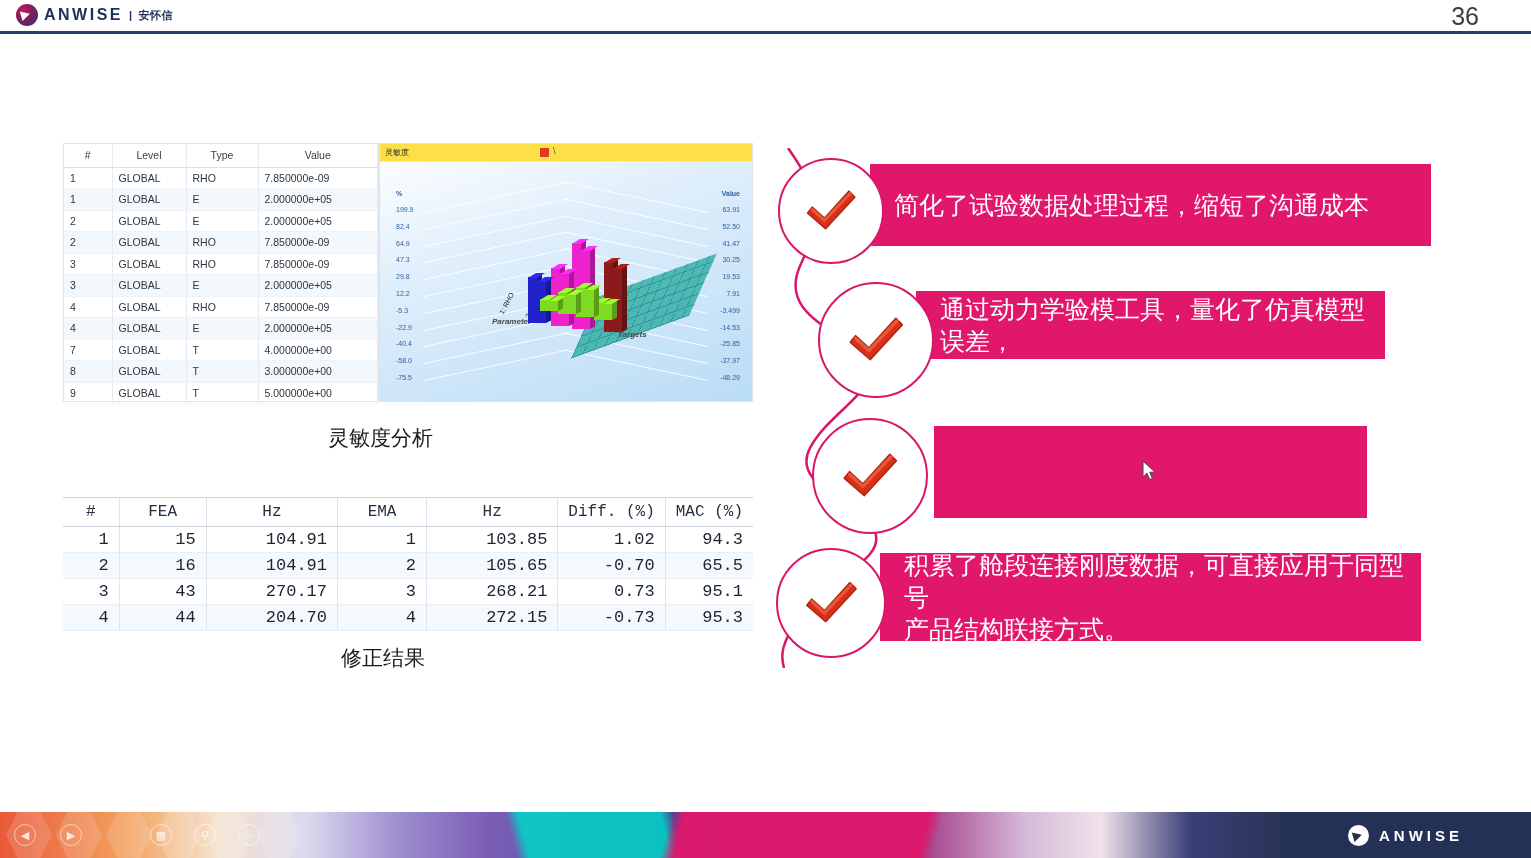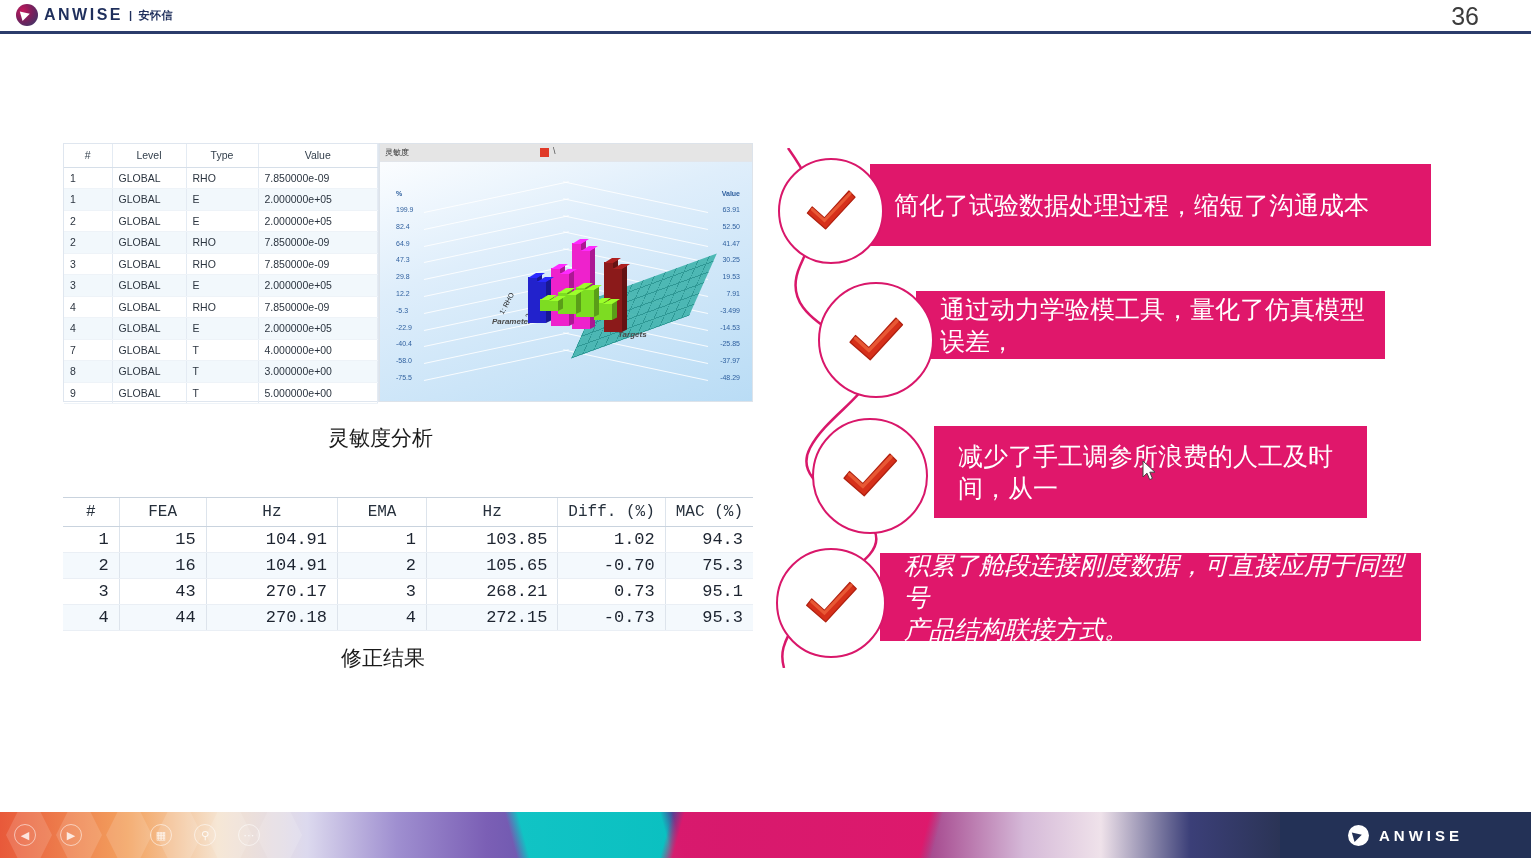--- a/index.html
+++ b/index.html
@@ -73,21 +73,21 @@
   .tbl1 .c1 { width: 74px; }
   .tbl1 .c2 { width: 72px; margin-left: 20px; }
 
   
   .chart3d {
     position: absolute; left: 379px; top: 143px; width: 374px; height: 259px;
     background: #ffffff; border: 1px solid #dde3ea; overflow: hidden;
   }
   .c3d-bar {
     position: absolute; left: 0; top: 0; width: 100%; height: 18px;
-    background: #e5e5e5; border-bottom: 1px solid #e2e5ea;
+    background: #fde047; border-bottom: 1px solid #e2e5ea;
   }
   .c3d-title { position: absolute; left: 5px; top: 3px; font-size: 8px; color: #333; }
   .c3d-redbox {
     position: absolute; left: 160px; top: 4px; width: 9px; height: 9px;
     background: #e03a28;
   }
   .c3d-slash { position: absolute; left: 173px; top: 2px; font-size: 9px; color: #555; }
   .c3d-plot {
     position: absolute; left: 0; top: 18px; width: 100%; height: 241px;
     background: linear-gradient(160deg,#fbfdff 0%, #dfeefb 35%, #b9dcf5 100%);
@@ -495,35 +495,35 @@
             <td class="w5">1.02</td>
             <td class="w6">94.3</td>
           </tr>
           <tr class="alt">
             <td class="w0">2</td>
             <td class="w1">16</td>
             <td class="w2">104.91</td>
             <td class="w3">2</td>
             <td class="w4">105.65</td>
             <td class="w5">-0.70</td>
-            <td class="w6">75.3</td>
+            <td class="w6">65.5</td>
           </tr>
           <tr>
             <td class="w0">3</td>
             <td class="w1">43</td>
             <td class="w2">270.17</td>
             <td class="w3">3</td>
             <td class="w4">268.21</td>
             <td class="w5">0.73</td>
             <td class="w6">95.1</td>
           </tr>
           <tr class="alt">
             <td class="w0">4</td>
             <td class="w1">44</td>
-            <td class="w2">270.18</td>
+            <td class="w2">204.70</td>
             <td class="w3">4</td>
             <td class="w4">272.15</td>
             <td class="w5">-0.73</td>
             <td class="w6">95.3</td>
           </tr>
         </tbody>
     </table>
   </div>
 
   <div class="caption cap2">修正结果</div>
@@ -558,30 +558,29 @@
           </div>
         </div>
         <div class="ccircle" style="left: 42px; top: 270px; width: 116px; height: 116px;">
           <svg class="check" viewBox="0 0 100 100">
             <path d="M12 54 L20 44 L40 62 L80 18 L90 28 L42 80 Z" fill="#d6301a" stroke="#b02010" stroke-width="2" stroke-linejoin="round"></path>
             <path d="M20 48 L40 66 L82 22" fill="none" stroke="#f06a40" stroke-width="5" stroke-linecap="round" opacity="0.7"></path>
           </svg>
         </div>
         <div class="cbox" style="left: 164px; top: 278px; width: 433px; height: 92px;">
           <div>
-            <div>减少了手工调参所浪费的人工及时间，从一</div>
           </div>
         </div>
         <div class="ccircle" style="left: 6px; top: 400px; width: 110px; height: 110px;">
           <svg class="check" viewBox="0 0 100 100">
             <path d="M12 54 L20 44 L40 62 L80 18 L90 28 L42 80 Z" fill="#d6301a" stroke="#b02010" stroke-width="2" stroke-linejoin="round"></path>
             <path d="M20 48 L40 66 L82 22" fill="none" stroke="#f06a40" stroke-width="5" stroke-linecap="round" opacity="0.7"></path>
           </svg>
         </div>
-        <div class="cbox" style="left: 110px; top: 405px; width: 541px; height: 88px; font-style: italic;">
+        <div class="cbox" style="left: 110px; top: 405px; width: 541px; height: 88px;">
           <div>
             <div>积累了舱段连接刚度数据，可直接应用于同型号</div>
             <div>产品结构联接方式。</div>
           </div>
         </div>
       </div>
   </div>
 
   <svg class="cursor" width="16" height="22" viewBox="0 0 16 22">
     <path d="M1 1 L1 17 L5 13.2 L7.7 19.6 L10.4 18.4 L7.8 12.2 L13 12.2 Z" fill="#ffffff" stroke="#444" stroke-width="1"></path>

